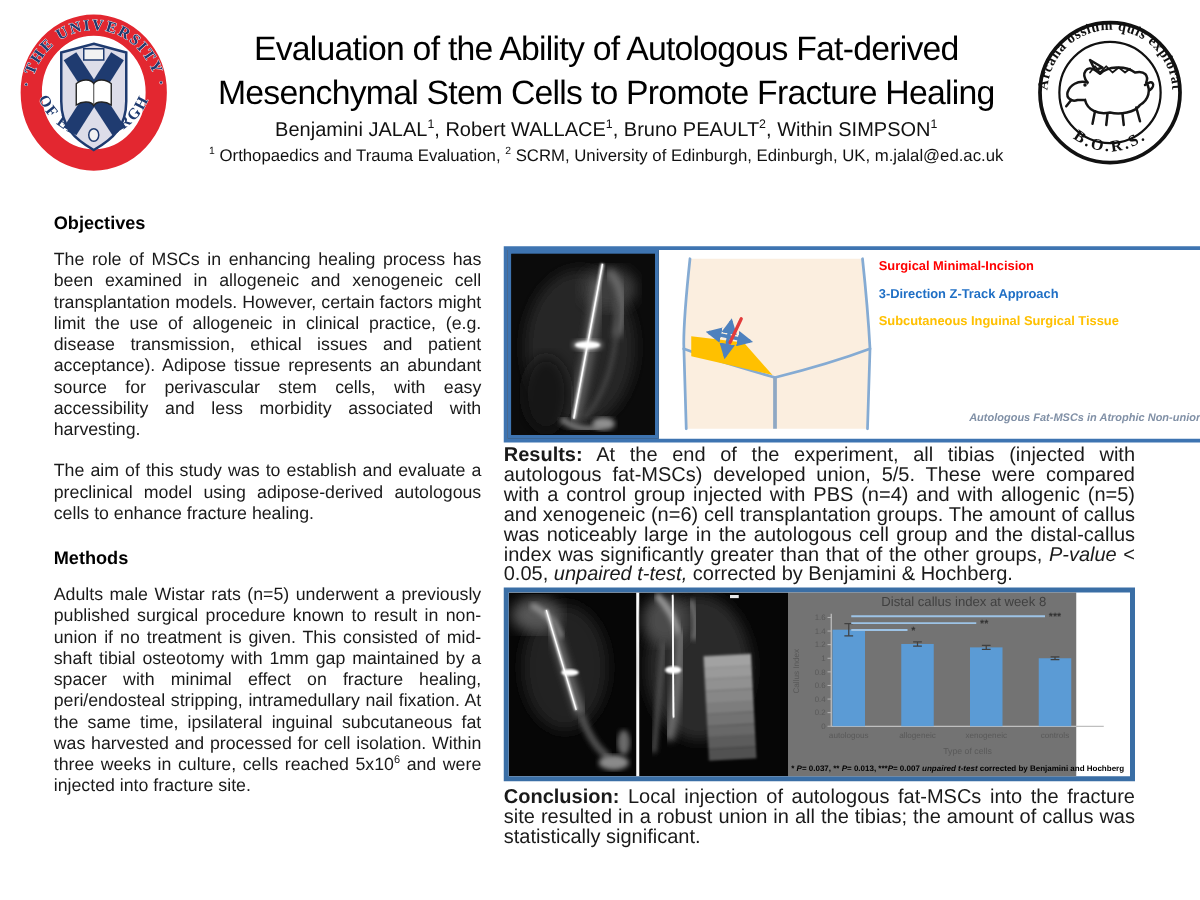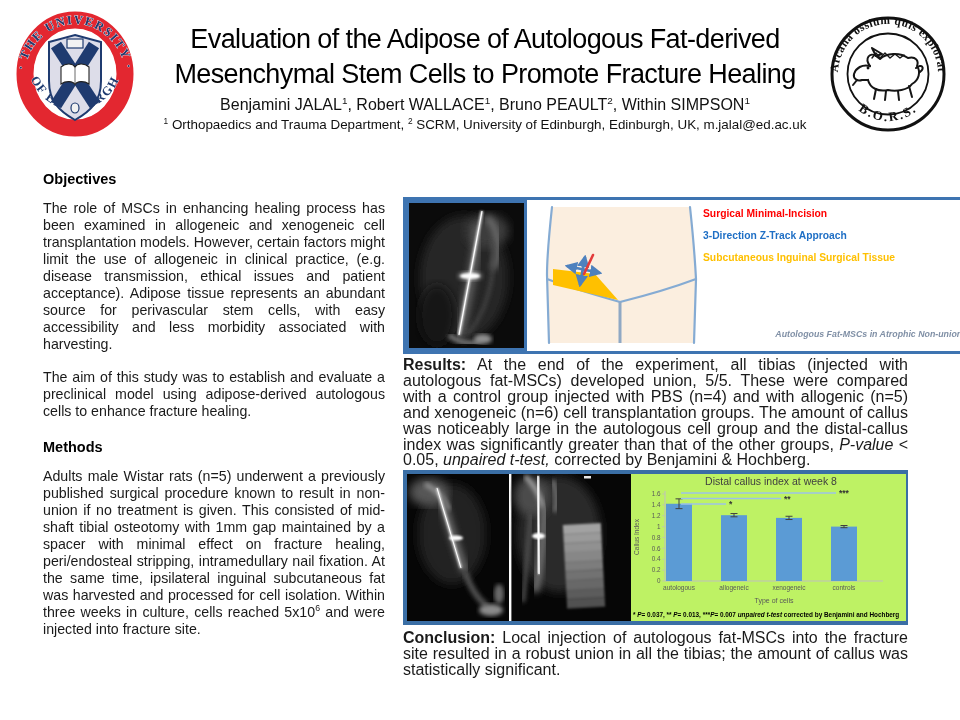--- a/index.html
+++ b/index.html
@@ -50,24 +50,24 @@
         <line x1="44" y1="38" x2="83" y2="98" stroke="#1F3B70" stroke-width="12"></line>
         <line x1="82" y1="38" x2="44" y2="98" stroke="#1F3B70" stroke-width="12"></line>
         <rect x="55" y="32" width="16" height="9" fill="#f2f2f2" stroke="#1F3B70" stroke-width="1.2"></rect>
         <path d="M49,60 C54,55.5 61,56.5 63,60 C65,56.5 72,55.5 77,60 L77,77 C72,73.5 65,74 63,77.5 C61,74 54,73.5 49,77 Z" fill="#ffffff" stroke="#222" stroke-width="1.1"></path>
         <line x1="63" y1="60" x2="63" y2="77" stroke="#444" stroke-width="0.8"></line>
         <ellipse cx="63" cy="101" rx="4" ry="5" fill="#f2f2f2" stroke="#1F3B70" stroke-width="1.2"></ellipse>
       </g>
     </svg>
 
     <div class="abs" style="left:140px;top:22px;width:690px;">
-      <div class="title-line">Evaluation of the Adipose of Autologous Fat-derived</div>
+      <div class="title-line">Evaluation of the Ability of Autologous Fat-derived</div>
       <div class="title-line">Mesenchymal Stem Cells to Promote Fracture Healing</div>
       <div class="authors"><span>Benjamini JALAL</span><span class="sup">1</span><span>, Robert WALLACE</span><span class="sup">1</span><span>, Bruno PEAULT</span><span class="sup">2</span><span>, Within SIMPSON</span><span class="sup">1</span></div>
-      <div class="affil"><span class="sup">1</span><span> Orthopaedics and Trauma Department, </span><span class="sup">2</span><span> SCRM, University of Edinburgh, Edinburgh, UK, m.jalal@ed.ac.uk</span></div>
+      <div class="affil"><span class="sup">1</span><span> Orthopaedics and Trauma Evaluation, </span><span class="sup">2</span><span> SCRM, University of Edinburgh, Edinburgh, UK, m.jalal@ed.ac.uk</span></div>
     </div>
 
     <svg class="abs" style="left:824px;top:6px;" width="128" height="136" viewBox="0 0 128 136">
       <defs>
         <path id="borsTop" d="M 24,98 A 50,50 0 1 1 104,98"></path>
         <path id="borsBot" d="M 30,100 A 46,46 0 0 0 98,100"></path>
       </defs>
       <circle cx="64" cy="68" r="56" fill="#ffffff" stroke="#111" stroke-width="3"></circle>
       <circle cx="64" cy="68" r="40.5" fill="#ffffff" stroke="#111" stroke-width="1.8"></circle>
       <text font-family="Liberation Serif, serif" font-size="11.5" font-weight="bold" fill="#111" letter-spacing="0.5">
@@ -192,21 +192,21 @@
         <rect x="158" y="68.6" width="38" height="9.3" fill="#919191"></rect>
         <rect x="158" y="77.9" width="38" height="9.3" fill="#878787"></rect>
         <rect x="158" y="87.2" width="38" height="9.3" fill="#7d7d7d"></rect>
         <rect x="158" y="96.5" width="38" height="9.3" fill="#727272"></rect>
         <rect x="158" y="105.8" width="38" height="9.3" fill="#676767"></rect>
         <rect x="158" y="115.1" width="38" height="9.3" fill="#5c5c5c"></rect>
         <rect x="158" y="124.4" width="38" height="9.3" fill="#515151"></rect>
       </g>
       <rect x="177" y="2" width="7" height="2.5" fill="#e8e8e8"></rect>
     </svg>
-    <div class="abs" id="chart-slot" style="left:224px;top:0;width:275px;height:147px;background:#bef264;"><svg width="273" height="147" viewBox="0 0 273 147">
+    <div class="abs" id="chart-slot" style="left:224px;top:0;width:230px;height:147px;background:#737373;"><svg width="273" height="147" viewBox="0 0 273 147">
           <text x="140" y="11" text-anchor="middle" font-size="10.5" fill="#404040">Distal callus index at week 8</text>
           <line x1="31" y1="107" x2="34" y2="107" stroke="#BFBFBF" stroke-width="0.7"></line>
           <text x="29.5" y="109.2" text-anchor="end" font-size="6.3" fill="#595959">0</text>
           <line x1="31" y1="96.12" x2="34" y2="96.12" stroke="#BFBFBF" stroke-width="0.7"></line>
           <text x="29.5" y="98.32000000000001" text-anchor="end" font-size="6.3" fill="#595959">0.2</text>
           <line x1="31" y1="85.24" x2="34" y2="85.24" stroke="#BFBFBF" stroke-width="0.7"></line>
           <text x="29.5" y="87.44" text-anchor="end" font-size="6.3" fill="#595959">0.4</text>
           <line x1="31" y1="74.36" x2="34" y2="74.36" stroke="#BFBFBF" stroke-width="0.7"></line>
           <text x="29.5" y="76.56" text-anchor="end" font-size="6.3" fill="#595959">0.6</text>
           <line x1="31" y1="63.48" x2="34" y2="63.48" stroke="#BFBFBF" stroke-width="0.7"></line>

